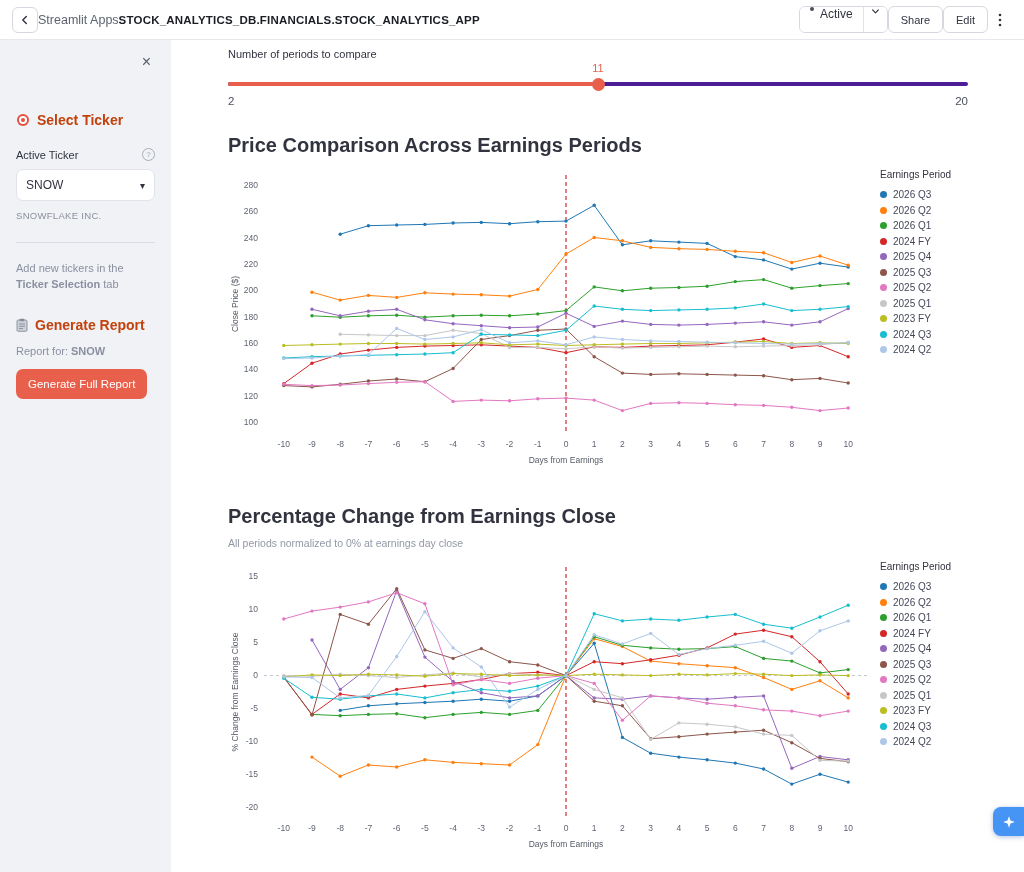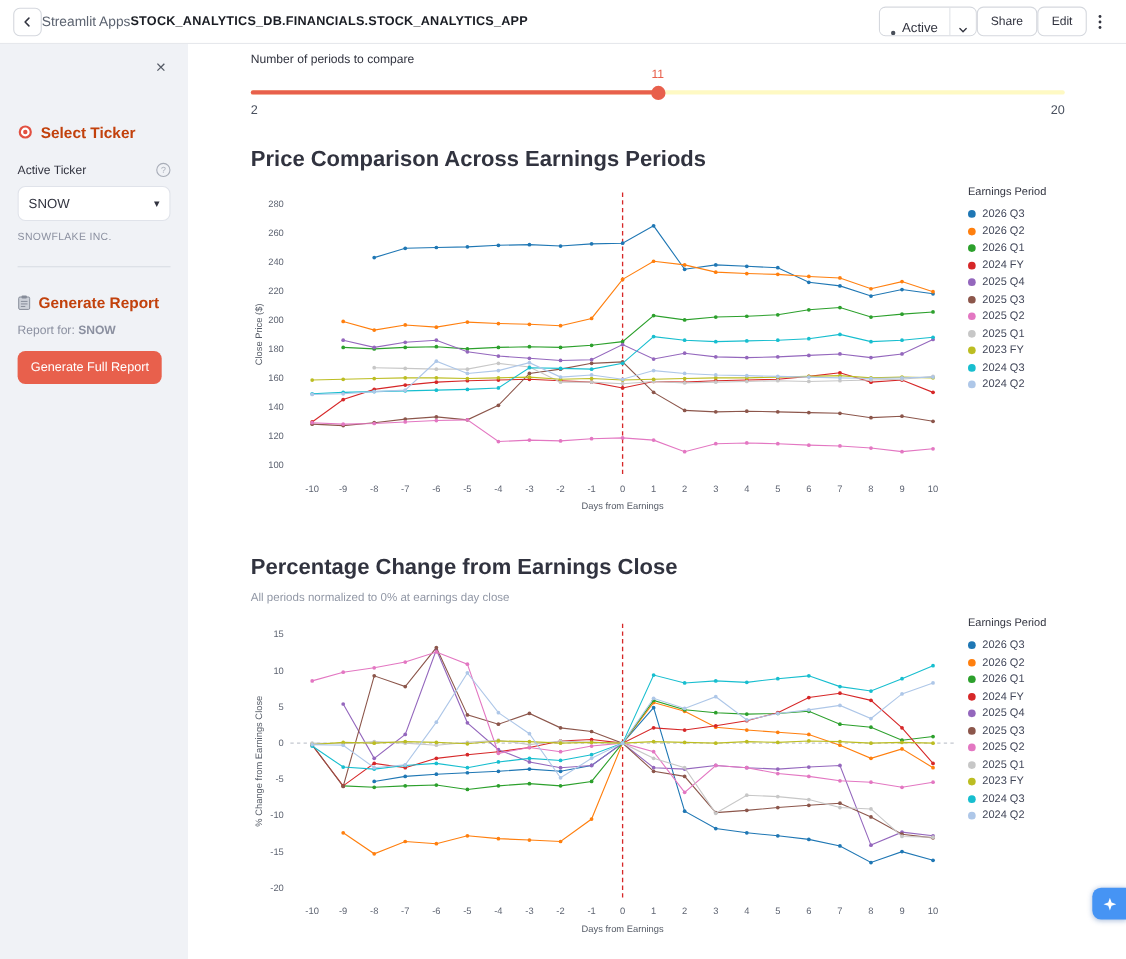--- a/index.html
+++ b/index.html
@@ -9,21 +9,21 @@
 
   
   .topbar { position:absolute; top:0; left:0; right:0; height:40px; background:#fff;
             border-bottom:1px solid #e6e8ec; display:flex; align-items:center; padding:0 12px; z-index:5; }
   .back-btn { width:26px; height:26px; border:1px solid #d5d8de; border-radius:6px; background:#fff;
               display:flex; align-items:center; justify-content:center; cursor:pointer; }
   .app-source { font-size:12.5px; color:#5c6370; }
   .page-title { font-size:11.5px; font-weight:700; color:#1a1d24; letter-spacing:.2px; }
   .topbar .spacer { flex:1; }
   .split-btn { display:inline-flex; border:1px solid #d5d8de; border-radius:6px; overflow:hidden; height:27px; background:#fff; }
-  .split-btn .seg { display:flex; align-items:flex-end; gap:6px; padding:0 10px; font-size:12px; color:#31333f; cursor:pointer; background:#fff; border:none; }
+  .split-btn .seg { display:flex; align-items:flex-start; gap:6px; padding:0 10px; font-size:12px; color:#31333f; cursor:pointer; background:#fff; border:none; }
   .split-btn .seg.chev { border-left:1px solid #e2e4e9; padding:0 7px; }
   .status-dot { width:4px; height:4px; border-radius:50%; background:#4a4f5a; display:inline-block; }
   .bar-btn { height:27px; padding:0 12px; border:1px solid #d5d8de; border-radius:6px; background:#fff;
              font-size:11px; color:#31333f; cursor:pointer; font-family:inherit; }
   .more-btn { width:24px; height:27px; border:none; background:none; display:flex; align-items:center; justify-content:center; cursor:pointer; }
 
   
   .sidebar { position:absolute; top:40px; left:0; width:171px; bottom:0; background:#f0f2f6; padding:10px 16px 16px 16px; }
   .sb-close-row { display:flex; justify-content:flex-end; }
   .sb-close { border:none; background:none; font-size:16px; color:#555b66; cursor:pointer; line-height:1; padding:4px; }
@@ -44,21 +44,21 @@
   .sb-report-for { margin-top:12px; font-size:11px; color:#8b90a0; }
   .sb-report-for b { color:#8b90a0; }
   .sb-primary-btn { margin-top:12px; background:#e8604c; color:#fff; border:none; border-radius:7px;
                     font-size:11.5px; padding:9px 12px; cursor:pointer; font-family:inherit; }
 
   
   .main { position:absolute; top:40px; left:171px; right:0; bottom:0; background:#fff;
           padding:8px 56px 0 57px; overflow:hidden; }
   .slider-label { font-size:11px; color:#31333f; }
   .slider-wrap { margin-top:22px; position:relative; }
-  .slider-track { position:relative; height:4px; border-radius:2px; background:#fef9c3; cursor:pointer; }
+  .slider-track { position:relative; height:4px; border-radius:2px; background:#4c1d95; cursor:pointer; }
   .slider-fill { position:absolute; left:0; top:0; bottom:0; width:50%; background:#e8604c; border-radius:2px; }
   .slider-handle { position:absolute; left:calc(50% - 6.5px); top:-4.5px; width:13px; height:13px;
                    border-radius:50%; background:#e8604c; cursor:grab; }
   .slider-value { position:absolute; left:50%; transform:translateX(-50%); top:-20px; font-size:11px; color:#e8604c; }
   .slider-minmax { display:flex; justify-content:space-between; margin-top:9px; font-size:11.5px; color:#49505e; }
 
   .chart-heading { font-size:20px; font-weight:700; color:#31333f; margin-top:27px; }
   .chart-heading.second { margin-top:36px; }
   .chart-caption { font-size:10.5px; color:#9298a6; margin-top:9px; }
   .chart-row { display:flex; align-items:flex-start; margin-top:8px; }
@@ -131,20 +131,21 @@
 
     <div class="sb-select">
       <span class="val">SNOW</span>
       <span class="chev">▾</span>
     </div>
 
     <div class="sb-company">SNOWFLAKE INC.</div>
 
     <hr class="sb-divider">
 
+    <p class="sb-note"><span>Add new tickers in the </span><b>Ticker Selection</b><span> tab</span></p>
 
     <div class="sb-heading second">
       <svg width="12" height="14" viewBox="0 0 12 14">
         <rect x="1" y="2" width="10" height="11.3" rx="1.2" fill="#cdd1d9" stroke="#868c99" stroke-width="0.9"></rect>
         <rect x="3.6" y="0.7" width="4.8" height="2.6" rx="0.8" fill="#868c99"></rect>
         <line x1="3" y1="6" x2="9" y2="6" stroke="#868c99" stroke-width="0.9"></line>
         <line x1="3" y1="8.3" x2="9" y2="8.3" stroke="#868c99" stroke-width="0.9"></line>
         <line x1="3" y1="10.6" x2="7" y2="10.6" stroke="#868c99" stroke-width="0.9"></line>
       </svg>
       <span>Generate Report</span>

